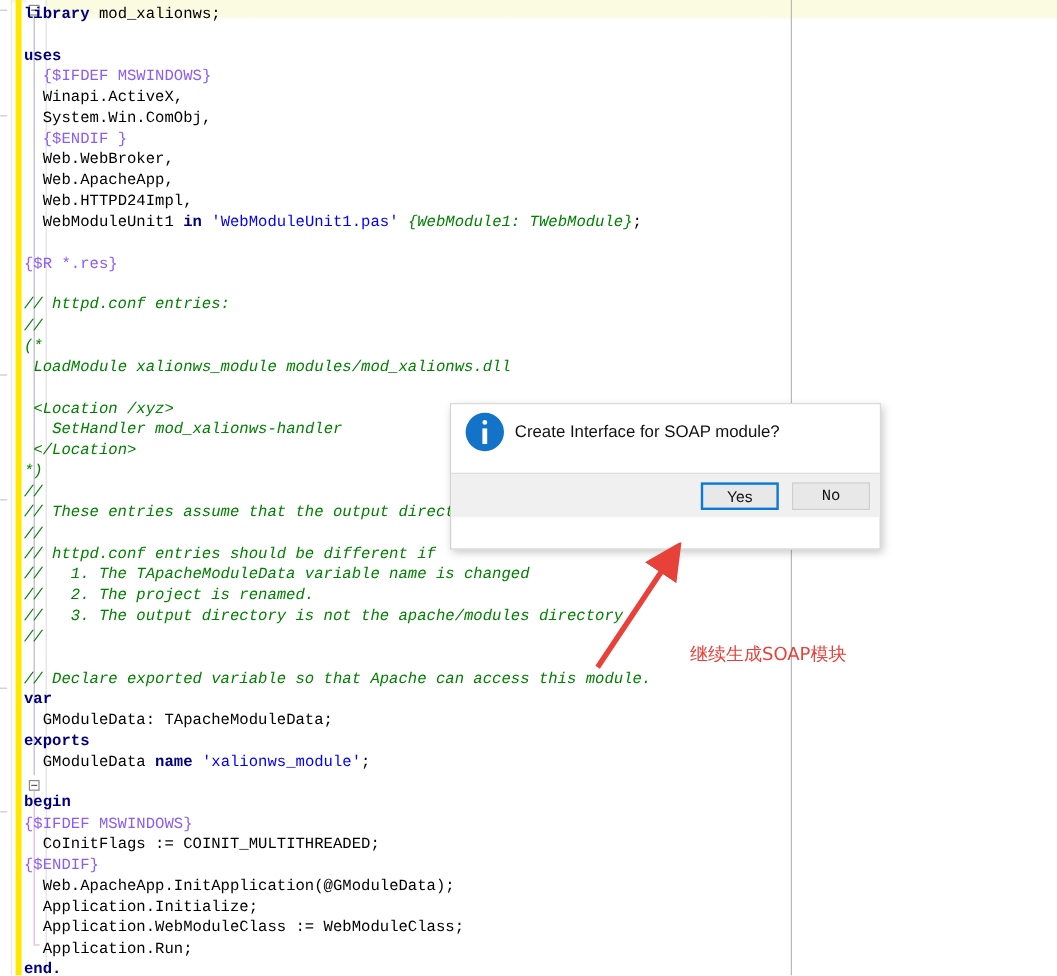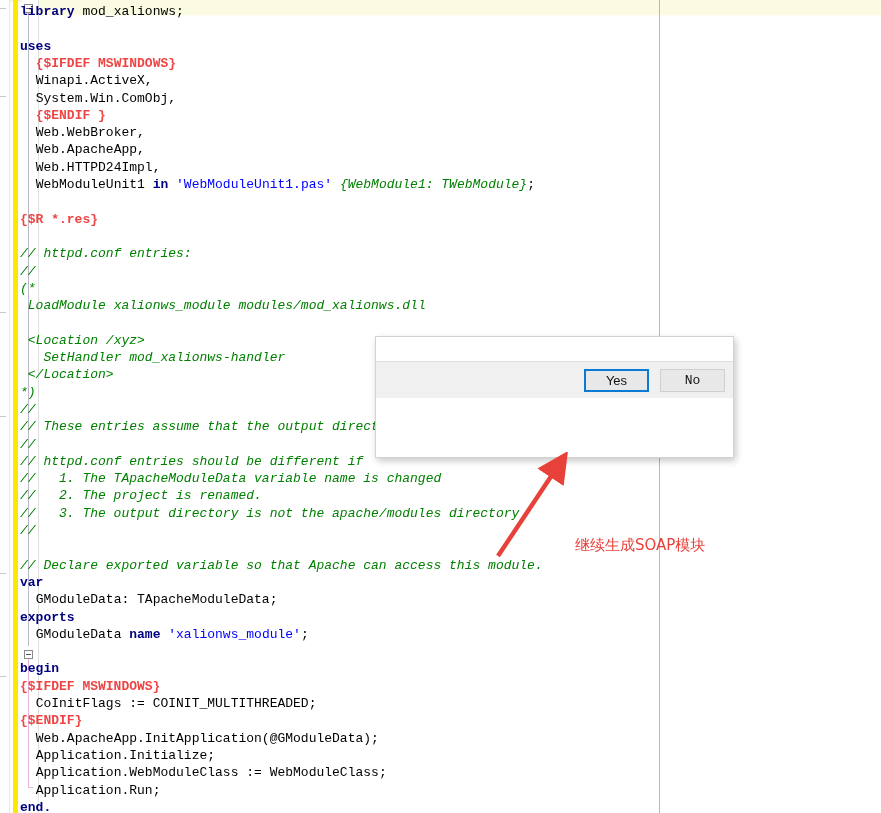--- a/index.html
+++ b/index.html
@@ -123,21 +123,21 @@
     color: #000000;
   }
   .ln {
     position: absolute;
     left: 20px;
     white-space: pre;
     height: 17.3px;
   }
   .kw   { color: #000080; font-weight: bold; }
   .cmt  { color: #008000; font-style: italic; }
-  .dir  { color: #ef4444; font-weight: bold; }
+  .dir  { color: #8b5cf6; }
   .str  { color: #0000ff; }
   .plain{ color: #000000; }
 
   
   #confirm-dialog {
     position: absolute;
     left: 375px; top: 336px;
     width: 359px; height: 122px;
     background: #ffffff;
     border: 1px solid #d2d2d2;
@@ -197,21 +197,20 @@
     left: 53px; top: 14px;
     font-size: 14px;
     color: #111111;
   }
 
   .dlg-footer {
     position: relative;
     height: 36px;
     background: #f0f0f0;
     border-top: 1px solid #dfdfdf;
-    margin-top: 24px;
   }
   .dlg-btn {
     position: absolute;
     top: 7px;
     width: 65px; height: 23px;
     font-family: "Liberation Sans", "DejaVu Sans", sans-serif;
     font-size: 13px;
     color: #111111;
     background: #e8e8e8;
     border: 1px solid #cfcfcf;
@@ -273,20 +272,27 @@
   </div>
 
   <div class="text-sep"></div>
   <div class="margin-guide"></div>
 
   <div id="code"><div class="ln" style="top: 3px; left: 20px;"><span class="kw">library </span><span class="plain">mod_xalionws;</span></div><div class="ln" style="top: 20.3px; left: 20px;">&nbsp;</div><div class="ln" style="top: 37.6px; left: 20px;"><span class="kw">uses</span></div><div class="ln" style="top: 54.9px; left: 35.64px;"><span class="dir">{$IFDEF MSWINDOWS}</span></div><div class="ln" style="top: 72.2px; left: 35.64px;"><span class="plain">Winapi.ActiveX,</span></div><div class="ln" style="top: 89.5px; left: 35.64px;"><span class="plain">System.Win.ComObj,</span></div><div class="ln" style="top: 106.8px; left: 35.64px;"><span class="dir">{$ENDIF }</span></div><div class="ln" style="top: 124.1px; left: 35.64px;"><span class="plain">Web.WebBroker,</span></div><div class="ln" style="top: 141.4px; left: 35.64px;"><span class="plain">Web.ApacheApp,</span></div><div class="ln" style="top: 158.7px; left: 35.64px;"><span class="plain">Web.HTTPD24Impl,</span></div><div class="ln" style="top: 176px; left: 35.64px;"><span class="plain">WebModuleUnit1 </span><span class="kw">in </span><span class="str">'WebModuleUnit1.pas'</span><span class="plain"> </span><span class="cmt">{WebModule1: TWebModule}</span><span class="plain">;</span></div><div class="ln" style="top: 193.3px; left: 20px;">&nbsp;</div><div class="ln" style="top: 210.6px; left: 20px;"><span class="dir">{$R *.res}</span></div><div class="ln" style="top: 227.9px; left: 20px;">&nbsp;</div><div class="ln" style="top: 245.2px; left: 20px;"><span class="cmt">// httpd.conf entries:</span></div><div class="ln" style="top: 262.5px; left: 20px;"><span class="cmt">//</span></div><div class="ln" style="top: 279.8px; left: 20px;"><span class="cmt">(*</span></div><div class="ln" style="top: 297.1px; left: 27.82px;"><span class="cmt">LoadModule xalionws_module modules/mod_xalionws.dll</span></div><div class="ln" style="top: 314.4px; left: 20px;">&nbsp;</div><div class="ln" style="top: 331.7px; left: 27.82px;"><span class="cmt">&lt;Location /xyz&gt;</span></div><div class="ln" style="top: 349px; left: 43.46px;"><span class="cmt">SetHandler mod_xalionws-handler</span></div><div class="ln" style="top: 366.3px; left: 27.82px;"><span class="cmt">&lt;/Location&gt;</span></div><div class="ln" style="top: 383.6px; left: 20px;"><span class="cmt">*)</span></div><div class="ln" style="top: 400.9px; left: 20px;"><span class="cmt">//</span></div><div class="ln" style="top: 418.2px; left: 20px;"><span class="cmt">// These entries assume that the output directory is the apache/modules directory.</span></div><div class="ln" style="top: 435.5px; left: 20px;"><span class="cmt">//</span></div><div class="ln" style="top: 452.8px; left: 20px;"><span class="cmt">// httpd.conf entries should be different if</span></div><div class="ln" style="top: 470.1px; left: 20px;"><span class="cmt">//   1. The TApacheModuleData variable name is changed</span></div><div class="ln" style="top: 487.4px; left: 20px;"><span class="cmt">//   2. The project is renamed.</span></div><div class="ln" style="top: 504.7px; left: 20px;"><span class="cmt">//   3. The output directory is not the apache/modules directory</span></div><div class="ln" style="top: 522px; left: 20px;"><span class="cmt">//</span></div><div class="ln" style="top: 539.3px; left: 20px;">&nbsp;</div><div class="ln" style="top: 556.6px; left: 20px;"><span class="cmt">// Declare exported variable so that Apache can access this module.</span></div><div class="ln" style="top: 573.9px; left: 20px;"><span class="kw">var</span></div><div class="ln" style="top: 591.2px; left: 35.64px;"><span class="plain">GModuleData: TApacheModuleData;</span></div><div class="ln" style="top: 608.5px; left: 20px;"><span class="kw">exports</span></div><div class="ln" style="top: 625.8px; left: 35.64px;"><span class="plain">GModuleData </span><span class="kw">name </span><span class="str">'xalionws_module'</span><span class="plain">;</span></div><div class="ln" style="top: 643.1px; left: 20px;">&nbsp;</div><div class="ln" style="top: 660.4px; left: 20px;"><span class="kw">begin</span></div><div class="ln" style="top: 677.7px; left: 20px;"><span class="dir">{$IFDEF MSWINDOWS}</span></div><div class="ln" style="top: 695px; left: 35.64px;"><span class="plain">CoInitFlags := COINIT_MULTITHREADED;</span></div><div class="ln" style="top: 712.3px; left: 20px;"><span class="dir">{$ENDIF}</span></div><div class="ln" style="top: 729.6px; left: 35.64px;"><span class="plain">Web.ApacheApp.InitApplication(@GModuleData);</span></div><div class="ln" style="top: 746.9px; left: 35.64px;"><span class="plain">Application.Initialize;</span></div><div class="ln" style="top: 764.2px; left: 35.64px;"><span class="plain">Application.WebModuleClass := WebModuleClass;</span></div><div class="ln" style="top: 781.5px; left: 35.64px;"><span class="plain">Application.Run;</span></div><div class="ln" style="top: 798.8px; left: 20px;"><span class="kw">end.</span></div></div>
 </div>
 
 <div id="confirm-dialog">
 
+  <div class="dlg-body">
+    <span class="dlg-icon">
+      <span class="i-dot"></span>
+      <span class="i-stem"></span>
+    </span>
+    <span class="dlg-msg">Create Interface for SOAP module?</span>
+  </div>
 
   <div class="dlg-footer">
     <div class="dlg-btn" id="btn-yes">Yes</div>
     <div class="dlg-btn" id="btn-no">No</div>
   </div>
 </div>
 
 <svg id="annotation-arrow" viewBox="0 0 90 110">
   <defs>
     <marker id="ah" markerWidth="7" markerHeight="7" refX="3" refY="3.5" orient="auto">

